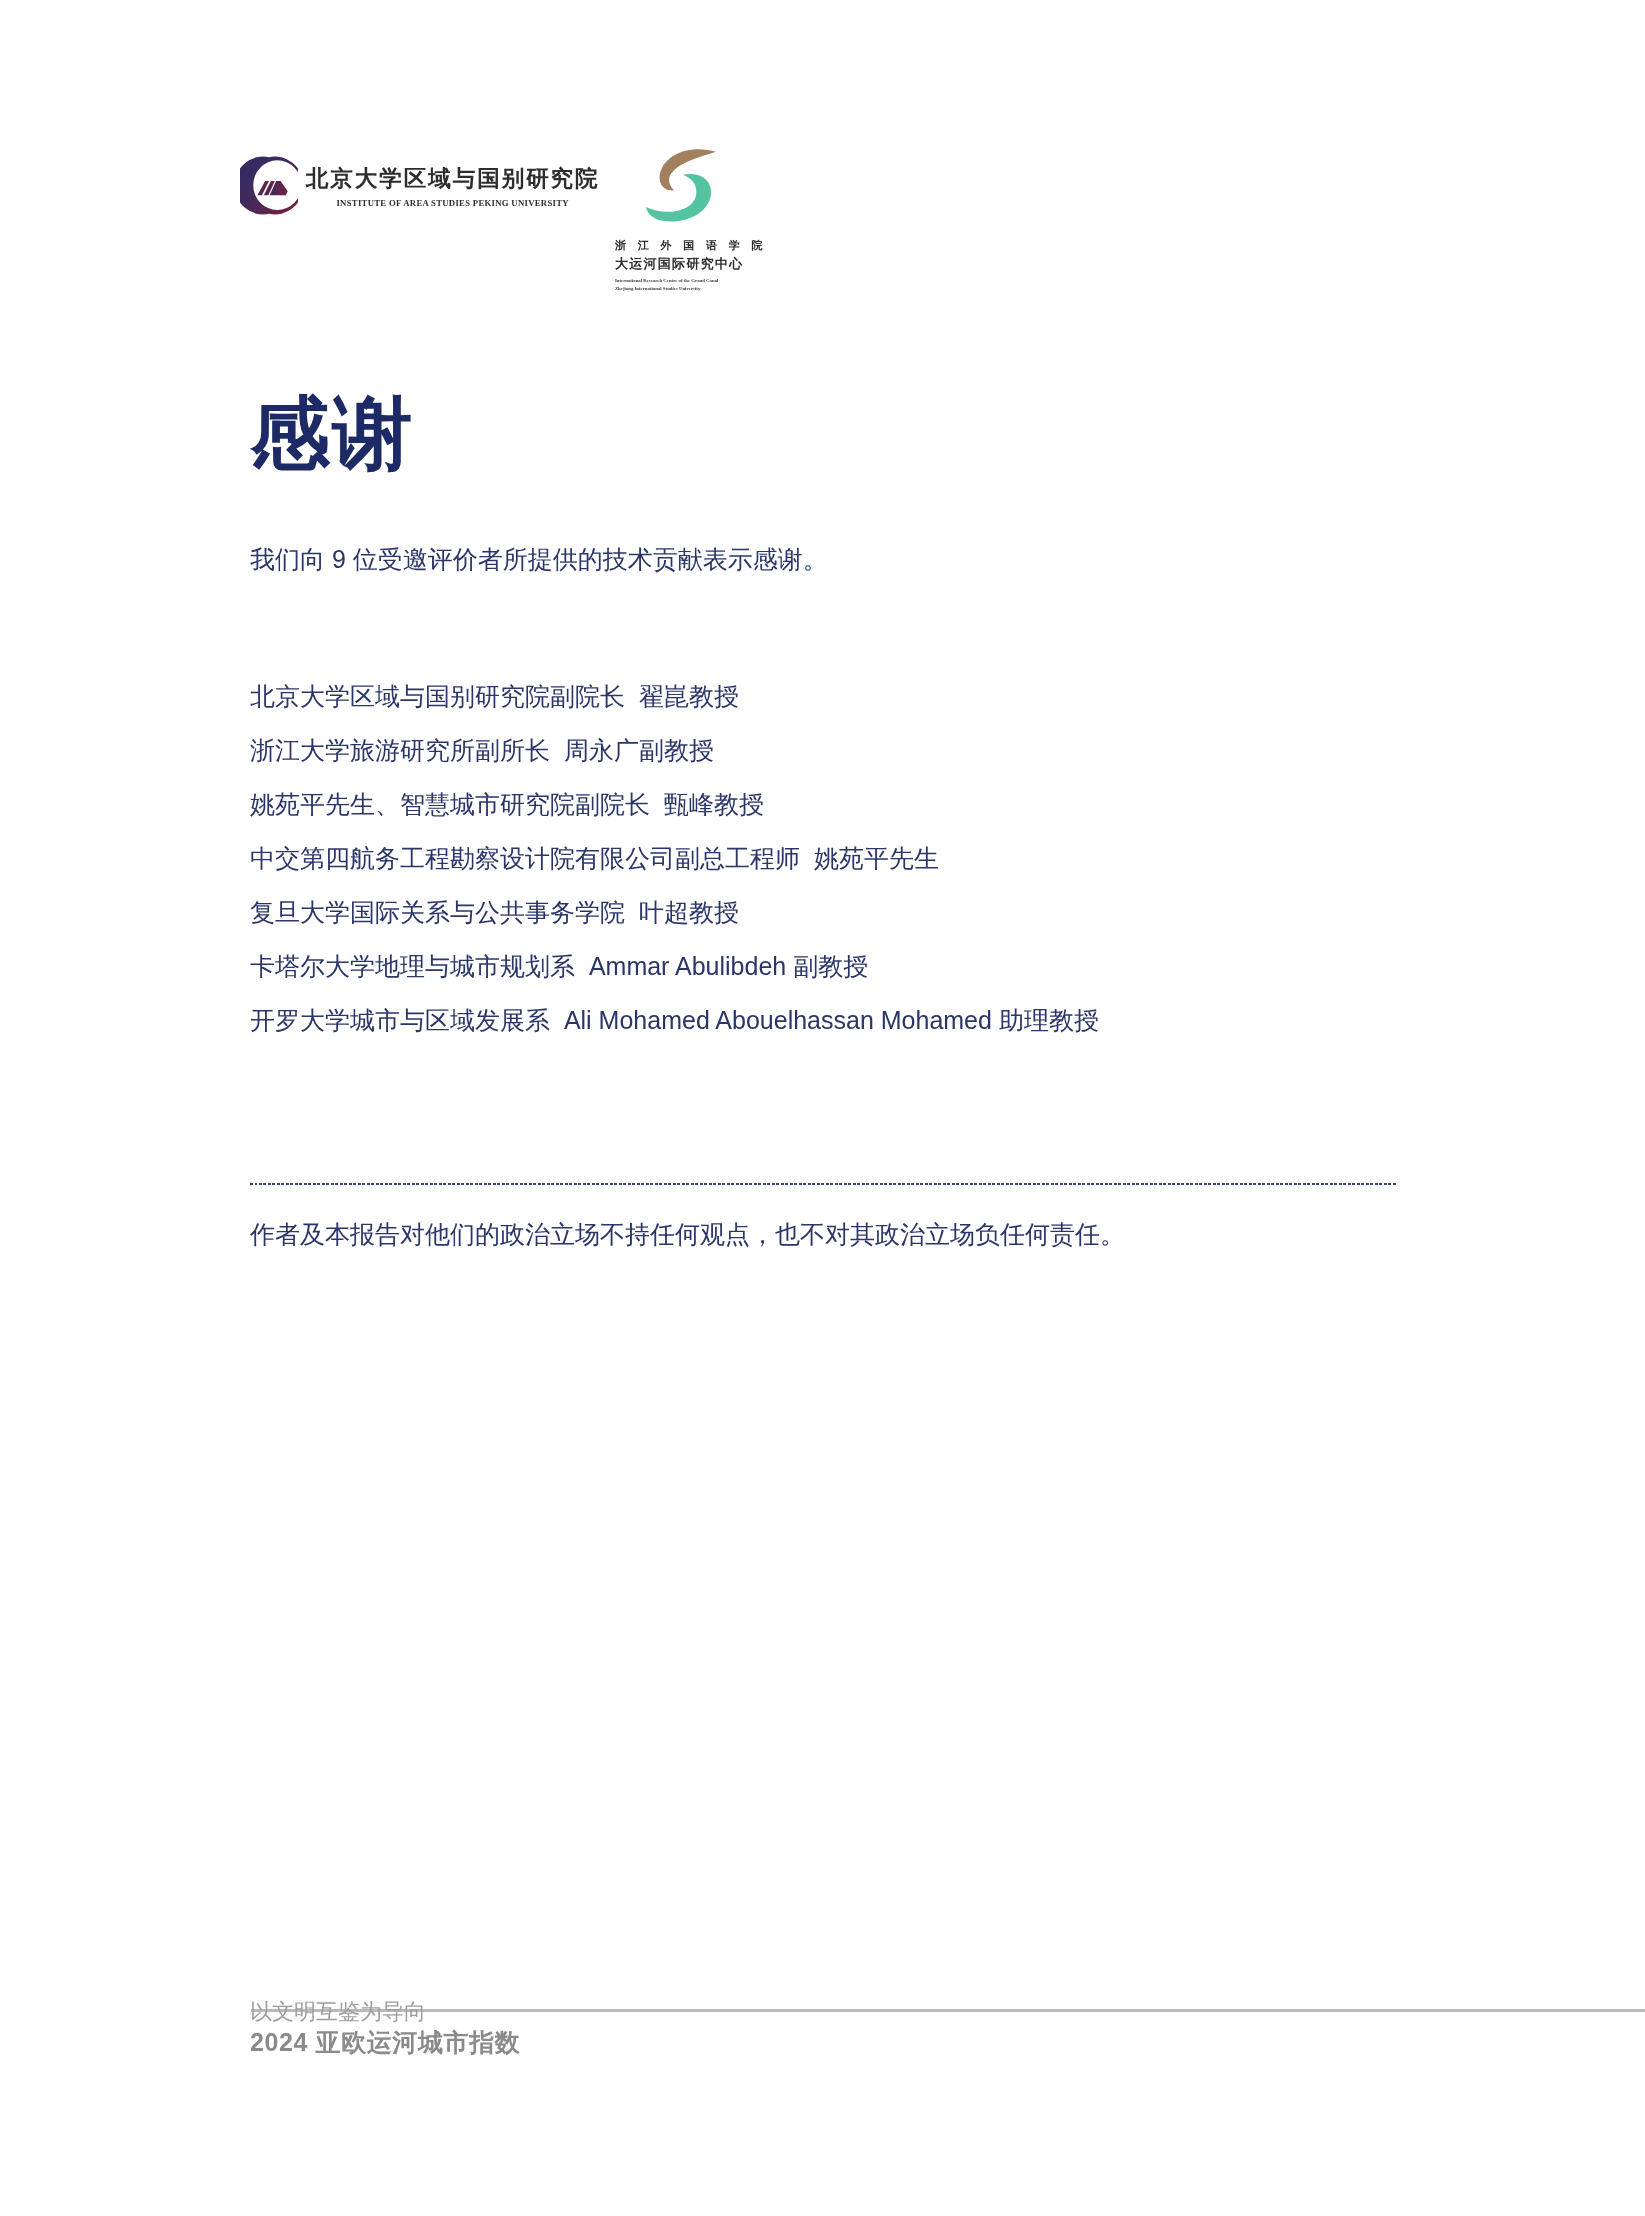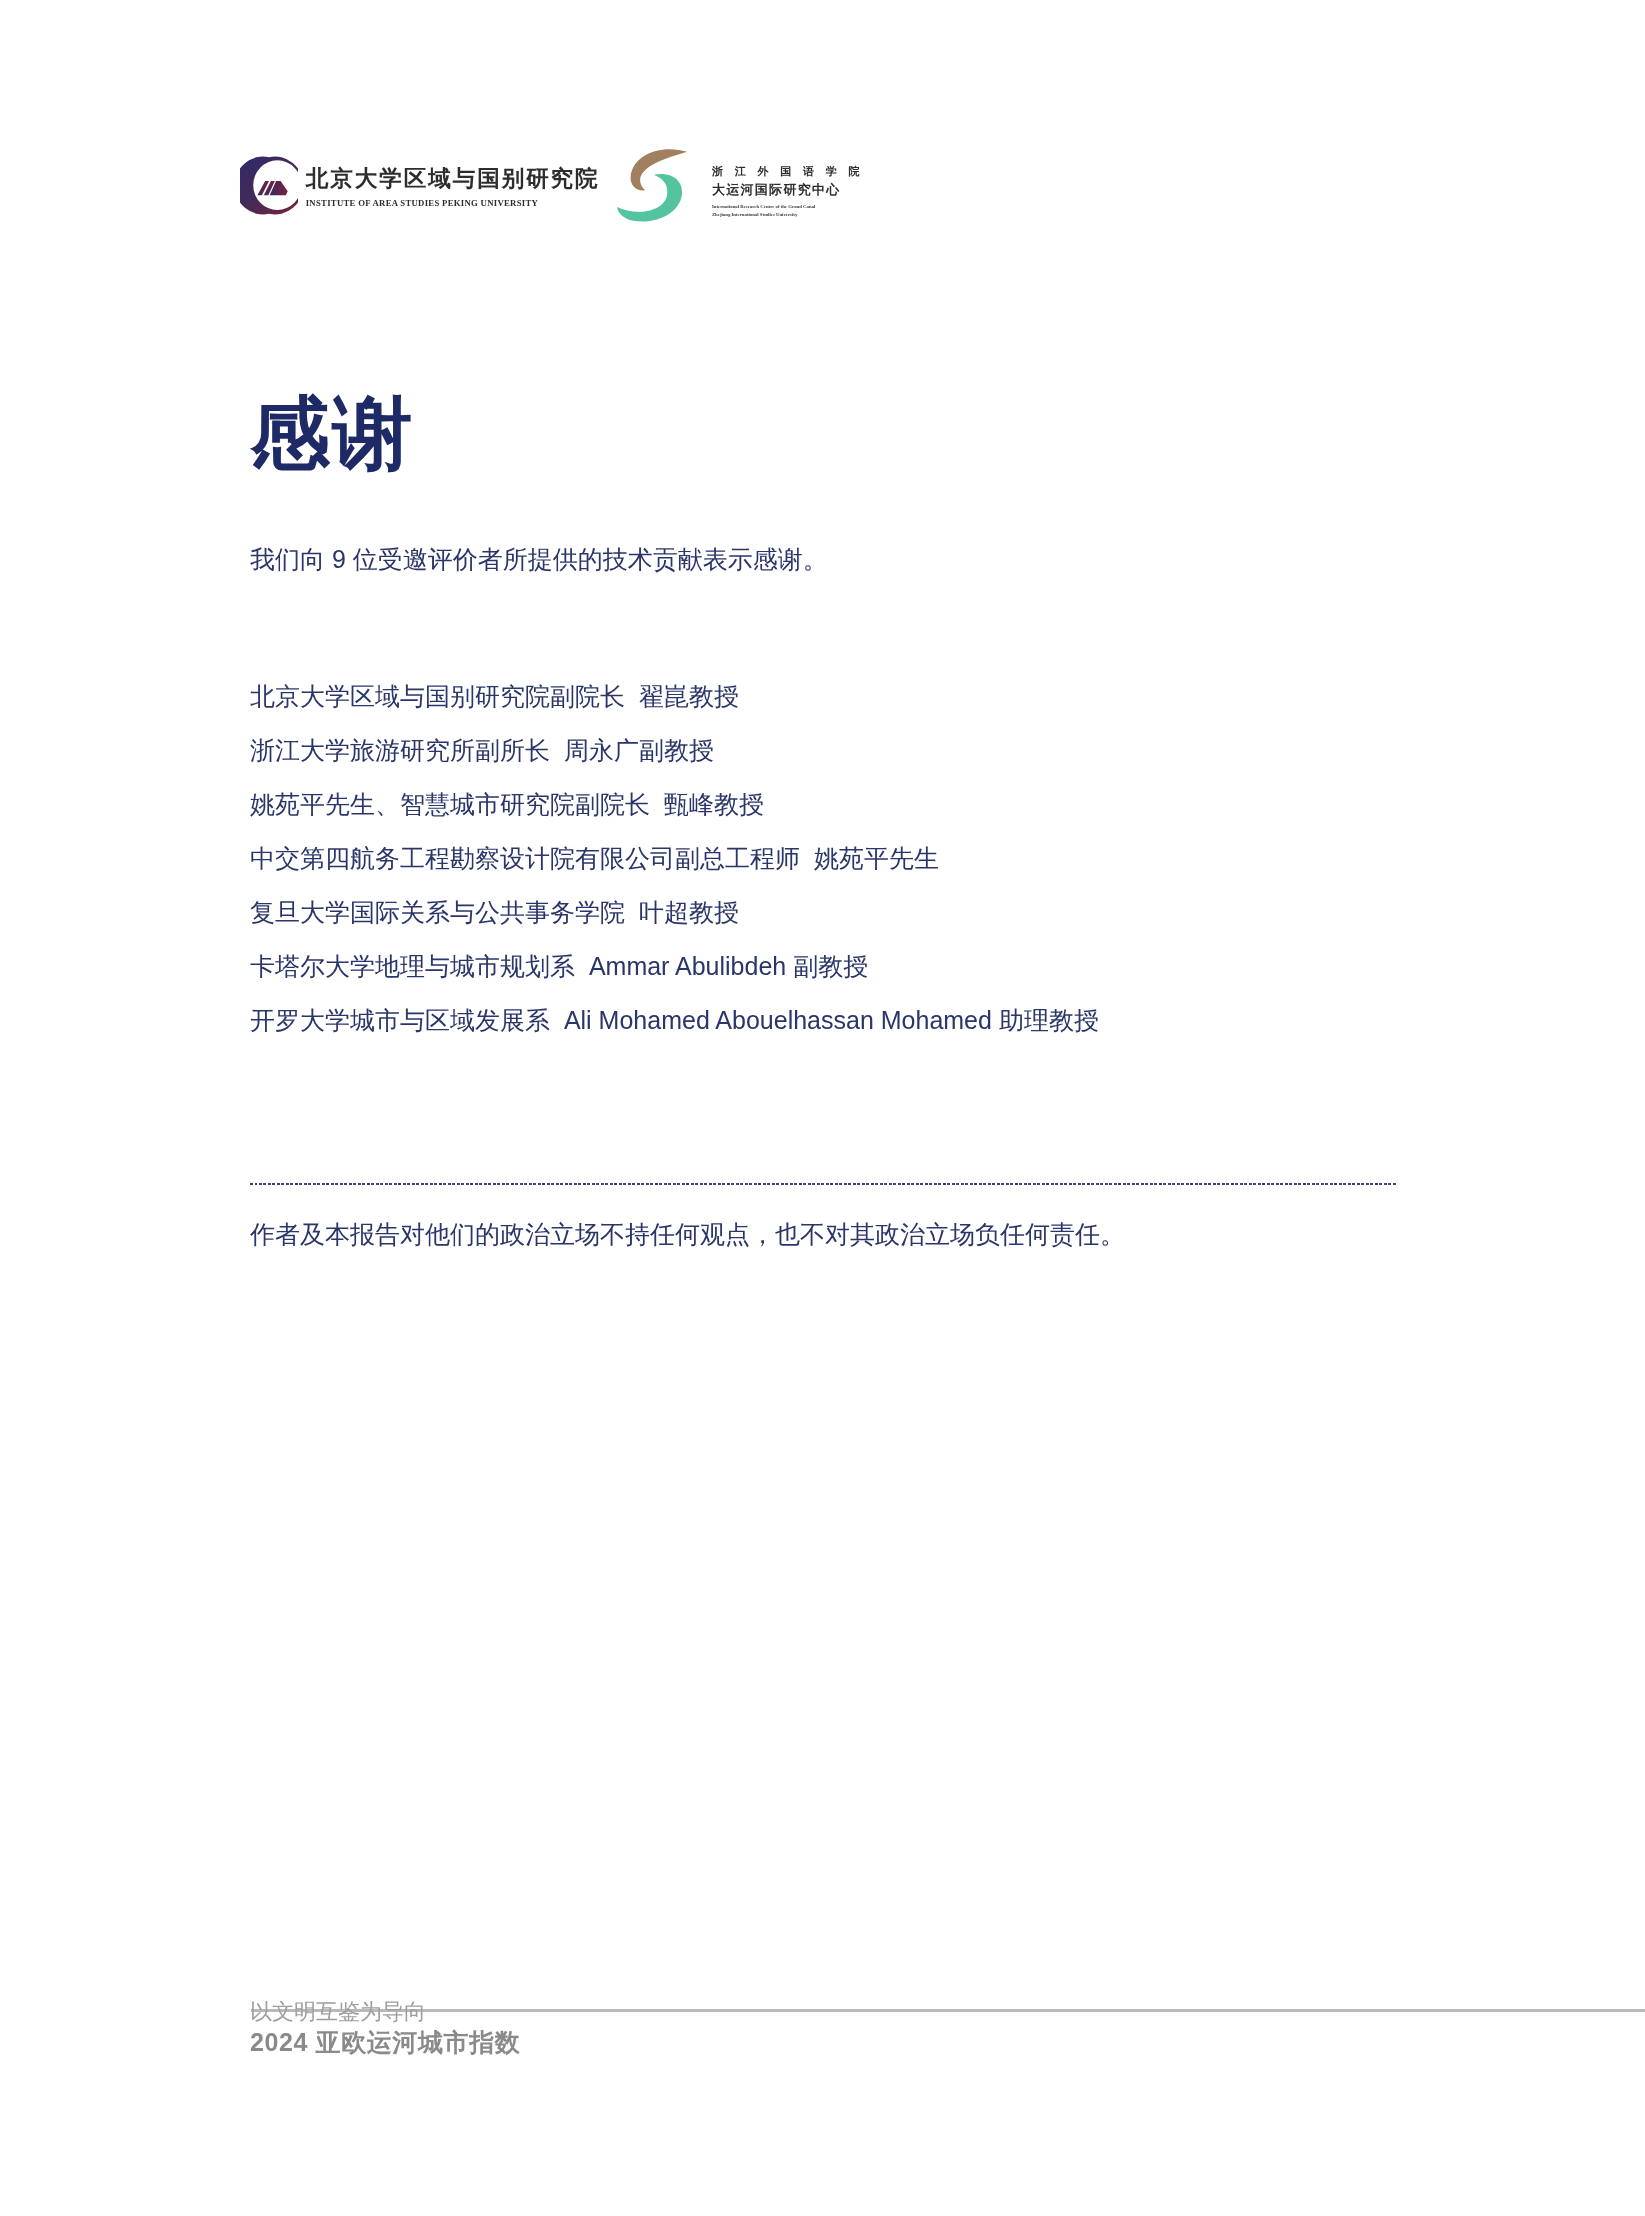--- a/index.html
+++ b/index.html
@@ -7,35 +7,35 @@
   body {
     width: 1645px; height: 2216px;
     position: relative;
     font-family: "Liberation Sans", sans-serif;
     overflow: hidden;
   }
   .page { position: absolute; inset: 0; }
 
   
   .logo { position: absolute; display: flex; align-items: center; }
-  .logo-pku { left: 240px; top: 155px; }
+  .logo-pku { left: 240px; top: 155px; text-align: center; }
   .pku-mark { width: 58px; height: 61px; flex: 0 0 auto; }
   .pku-text { margin-left: 7.7px; }
   .pku-cn {
     font-family: "Liberation Serif", serif;
     font-size: 22.6px; font-weight: 700; letter-spacing: 1.9px;
     color: #2d2d2d; white-space: nowrap;
   }
   .pku-en {
     font-family: "Liberation Serif", serif;
     font-size: 8.7px; font-weight: 700; letter-spacing: 0.3px;
     color: #2d2d2d; margin-top: 3.2px; white-space: nowrap;
   }
 
-  .logo-zisu { left: 611px; top: 144px; }
+  .logo-zisu { left: 611px; top: 144px; flex-direction: column; }
   .zisu-mark { width: 97px; height: 90px; flex: 0 0 auto; }
   .zisu-text { margin-left: 3.9px; margin-top: 3.9px; }
   .zisu-cn1 {
     font-family: "Liberation Serif", serif;
     font-size: 11px; font-weight: 700; letter-spacing: 4.5px;
     color: #2d2d2d; white-space: nowrap;
   }
   .zisu-cn2 {
     font-family: "Liberation Serif", serif;
     font-size: 13px; font-weight: 700; letter-spacing: 1.3px;

